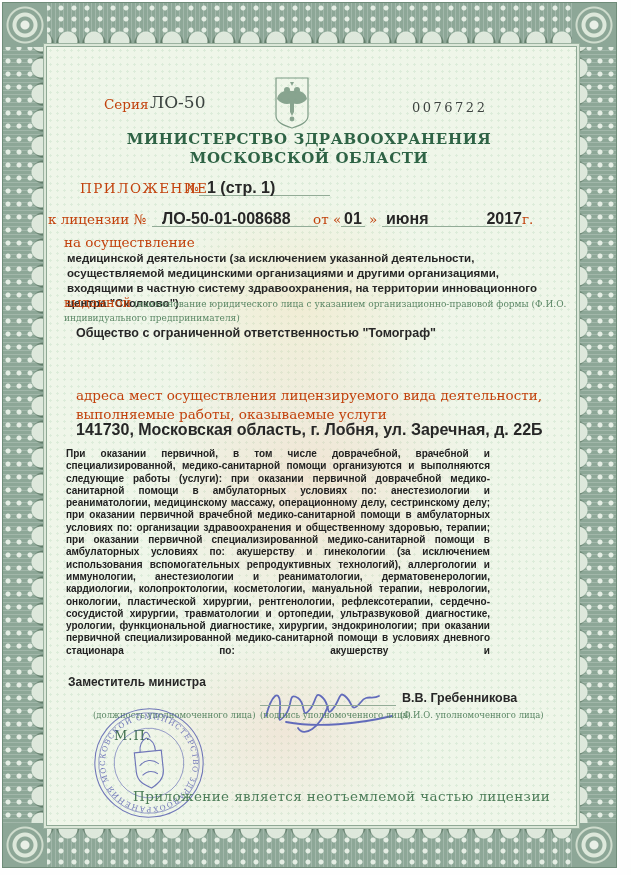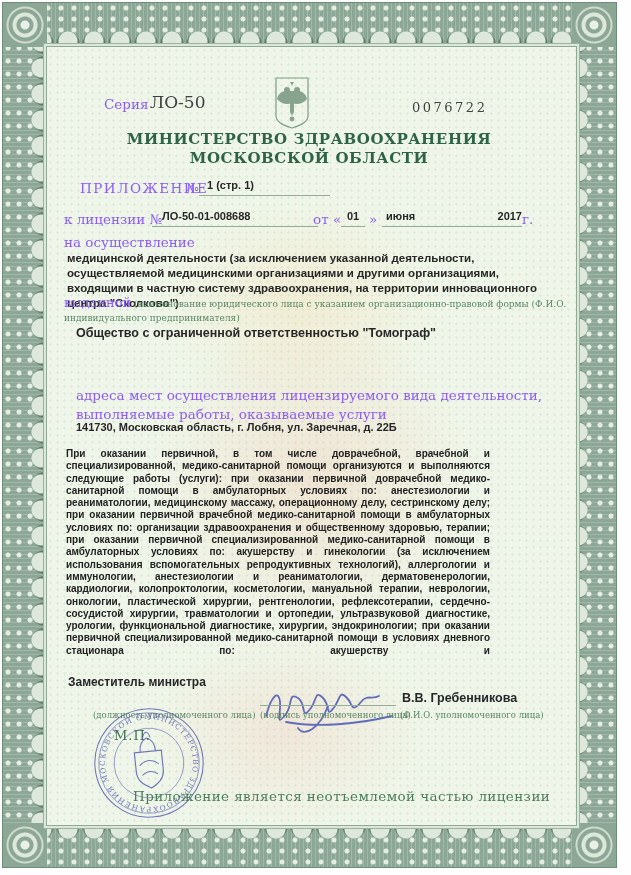--- a/index.html
+++ b/index.html
@@ -36,24 +36,24 @@
     background-color:#eff6e9;
     background-image:
       radial-gradient(ellipse 240px 230px at 50% 56%, rgba(243,166,132,.22), rgba(243,166,132,0) 70%),
       radial-gradient(ellipse 210px 150px at 48% 33%, rgba(247,205,145,.24), rgba(247,205,145,0) 70%),
       radial-gradient(ellipse 200px 140px at 45% 88%, rgba(243,170,150,.20), rgba(243,170,150,0) 70%),
       radial-gradient(rgba(110,175,125,.14) 1px, transparent 1.4px);
     background-size:auto,auto,auto,7px 7px;
     box-shadow:0 0 0 1px #8fa995, 0 0 0 3px #dbe7d8, 0 0 0 4px #9cb3a1;}
   
   .abs{position:absolute;}
-  .t-green{color:#8b5cf6;font-family:"DejaVu Serif","Liberation Serif",serif;font-size:13.5px;}
+  .t-green{color:#c2410c;font-family:"DejaVu Serif","Liberation Serif",serif;font-size:13.5px;}
   .t-title{color:#2e6345;font-family:"DejaVu Serif","Liberation Serif",serif;font-weight:bold;
            font-size:15px;letter-spacing:.6px;line-height:19px;text-align:center;}
-  .t-bold{color:#272727;font-family:"Liberation Sans","DejaVu Sans",sans-serif;font-weight:bold;font-size:11px;}
+  .t-bold{color:#272727;font-family:"Liberation Sans","DejaVu Sans",sans-serif;font-weight:bold;font-size:16px;}
   .t-note{color:#5b8765;font-family:"DejaVu Serif","Liberation Serif",serif;font-size:9px;}
   .t-caption{color:#5b8765;font-family:"DejaVu Serif","Liberation Serif",serif;font-size:8.5px;}
   .fill{border-bottom:1px solid #93ac97;}
   .serial{color:#3c4340;font-family:"DejaVu Serif","Liberation Serif",serif;}
   .works{color:#222;font-family:"Liberation Sans","DejaVu Sans",sans-serif;font-weight:bold;
          font-size:10px;line-height:12.3px;text-align:justify;text-align-last:justify;}
   .para{color:#272727;font-family:"Liberation Sans","DejaVu Sans",sans-serif;font-weight:bold;
         font-size:11.5px;line-height:15px;}
   .mp{color:#3f6f4e;font-size:13px;letter-spacing:1px;}
   .footer-note{color:#4c7d58;font-size:13.5px;letter-spacing:.4px;}
@@ -93,21 +93,21 @@
 
   <span class="abs serial" style="left:412px;top:100px;font-size:13px;letter-spacing:2.5px;color:#3e4441;">0076722</span>
 
   <div class="abs t-title" style="left:36px;top:130px;width:546px;">МИНИСТЕРСТВО ЗДРАВООХРАНЕНИЯ</div>
   <div class="abs t-title" style="left:36px;top:149px;width:546px;">МОСКОВСКОЙ ОБЛАСТИ</div>
 
   <span class="abs t-green" style="left:80px;top:180px;letter-spacing:1.5px;">ПРИЛОЖЕНИЕ</span>
   <span class="abs t-green" style="left:186px;top:180px;">№</span>
   <span class="abs t-bold fill" style="left:199px;top:179px;width:123px;padding-left:8px;height:16px;">1 (стр. 1)</span>
 
-  <span class="abs t-green" style="left:64px;top:211px;text-align:right;">к лицензии №</span>
+  <span class="abs t-green" style="left:48px;top:211px;text-align:right;">к лицензии №</span>
   <span class="abs t-bold fill" style="left:152px;top:210px;width:156px;padding-left:10px;height:16px;">ЛО-50-01-008688</span>
   <span class="abs t-green" style="left:313px;top:211px;">от «</span>
   <span class="abs t-bold fill" style="left:341px;top:210px;width:24px;height:16px;text-align:center;">01</span>
   <span class="abs t-green" style="left:369px;top:211px;">»</span>
   <span class="abs t-bold fill" style="left:382px;top:210px;width:70px;padding-left:4px;height:16px;">июня</span>
   <span class="abs t-bold fill" style="left:456px;top:210px;width:60px;padding-left:6px;height:16px;text-align:right;">2017</span>
   <span class="abs t-green" style="left:522px;top:211px;">г.</span>
 
   <span class="abs t-green" style="left:64px;top:234px;">на осуществление</span>
   <div class="abs para" style="left:67px;top:251px;width:496px;">

